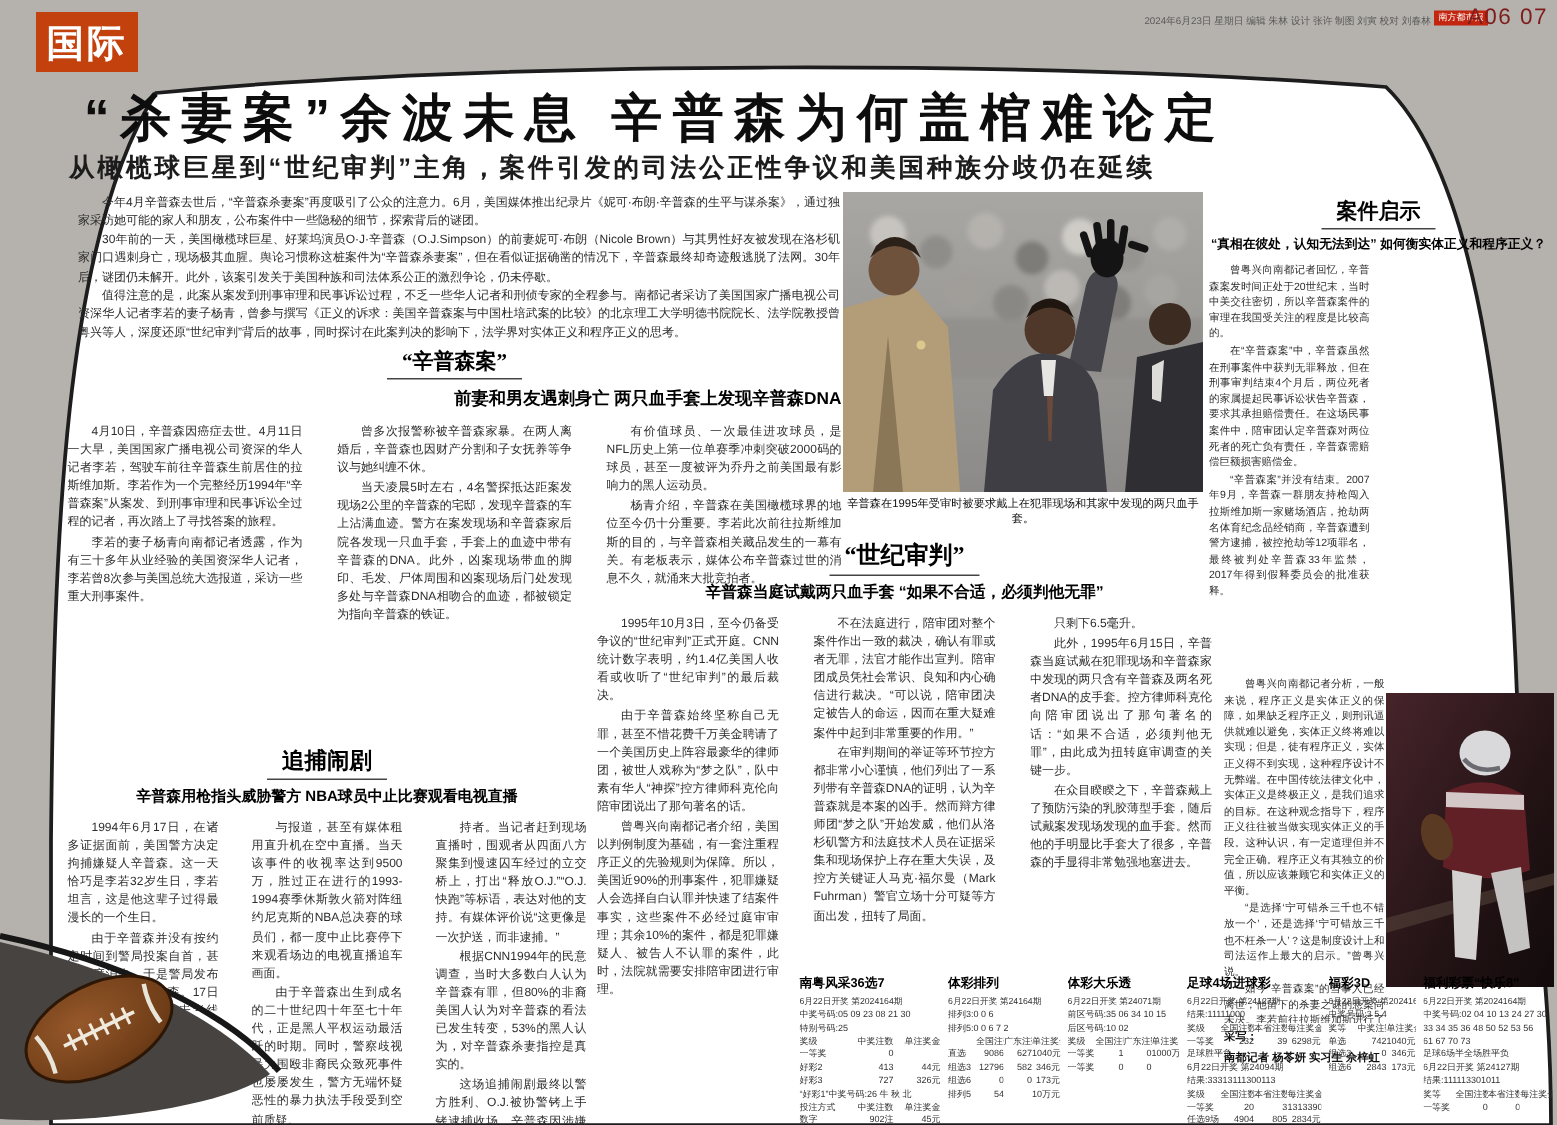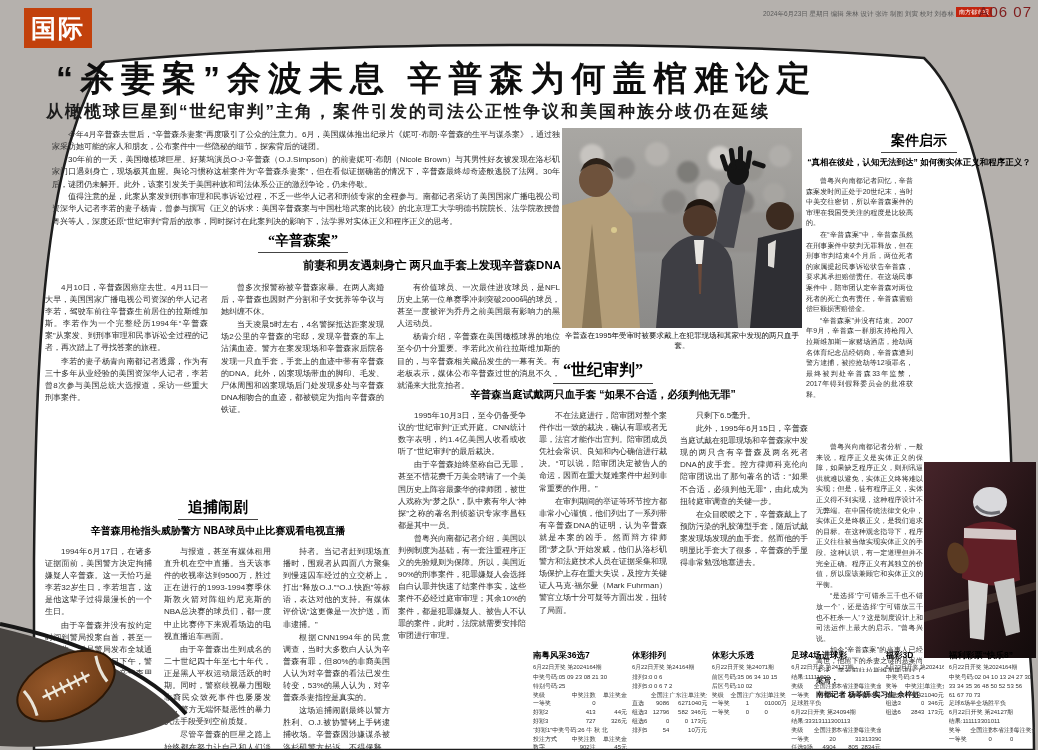--- a/index.html
+++ b/index.html
@@ -23,21 +23,21 @@
   
   .intro{left:52px;top:129px;width:508px;height:100px;overflow:hidden;}
   .intro p{margin:0;text-indent:2em;font-size:8px;line-height:12.4px;text-align:justify;color:#2b2b2b;}
   
   .main-photo{left:562px;top:128px;width:240px;height:200px;overflow:hidden;background:#8d8d8b;}
   .photo-caption{left:558px;top:331px;width:248px;font-size:7.5px;font-weight:400;text-align:center;color:#111;}
   
   .sec-title{text-align:center;font-family:"Liberation Serif","DejaVu Serif",serif;font-weight:700;color:#000;}
   .sec-title span{display:inline-block;border-bottom:1px solid #444;padding:0 10px 2px;}
   .sec-sub{text-align:center;font-weight:700;color:#000;}
-  .cols{display:flex;}
+  .cols{display:flex;gap:10px;}
   .cols .col p{margin:0 0 1px;text-indent:2em;font-size:8px;line-height:12.1px;text-align:justify;color:#2d2d2d;}
   
   .sec-case{left:45px;top:232px;width:516px;}
   .sec-case .sec-title{font-size:14px;}
   .sec-case .sec-sub{font-size:11.5px;margin-top:5px;text-align:right;}
   .sec-case .cols{margin-top:9px;}
   .sec-case .col{width:163px;height:212px;overflow:hidden;}
   .sec-case .col+.col{margin-left:13px;}
   
   .sec-trial{left:398px;top:360px;width:410px;}
@@ -201,21 +201,21 @@
       </div>
   </div>
 </div>
 
 <div class="abs sec-trial">
   <div class="sec-title"><span>“世纪审判”</span></div>
   <div class="sec-sub">辛普森当庭试戴两只血手套 “如果不合适，必须判他无罪”</div>
   <div class="cols">
     <div class="col">
         <p>1995年10月3日，至今仍备受争议的“世纪审判”正式开庭。CNN统计数字表明，约1.4亿美国人收看或收听了“世纪审判”的最后裁决。</p>
-        <p>由于辛普森始终坚称自己无罪，甚至不惜花费千万美金聘请了一个美国历史上阵容最豪华的律师团，被世人戏称为“梦之队”，队中素有华人“神探”之称的著名刑侦鉴识专家李昌钰都是其中一员。</p>
+        <p>由于辛普森始终坚称自己无罪，甚至不惜花费千万美金聘请了一个美国历史上阵容最豪华的律师团，被世人戏称为“梦之队”，队中素有华人“神探”控方律师科克伦向陪审团说出了那句著名的话。</p>
         <p>曾粤兴向南都记者介绍，美国以判例制度为基础，有一套注重程序正义的先验规则为保障。所以，美国近90%的刑事案件，犯罪嫌疑人会选择自白认罪并快速了结案件事实，这些案件不必经过庭审审理；其余10%的案件，都是犯罪嫌疑人、被告人不认罪的案件，此时，法院就需要安排陪审团进行审理。</p>
       </div>
     <div class="col">
         <p>不在法庭进行，陪审团对整个案件作出一致的裁决，确认有罪或者无罪，法官才能作出宣判。陪审团成员凭社会常识、良知和内心确信进行裁决。“可以说，陪审团决定被告人的命运，因而在重大疑难案件中起到非常重要的作用。”</p>
         <p>在审判期间的举证等环节控方都非常小心谨慎，他们列出了一系列带有辛普森DNA的证明，认为辛普森就是本案的凶手。然而辩方律师团“梦之队”开始发威，他们从洛杉矶警方和法庭技术人员在证据采集和现场保护上存在重大失误，及控方关键证人马克·福尔曼（Mark Fuhrman）警官立场十分可疑等方面出发，扭转了局面。</p>
       </div>
     <div class="col">
         <p>只剩下6.5毫升。</p>
         <p>此外，1995年6月15日，辛普森当庭试戴在犯罪现场和辛普森家中发现的两只含有辛普森及两名死者DNA的皮手套。控方律师科克伦向陪审团说出了那句著名的话：“如果不合适，必须判他无罪”，由此成为扭转庭审调查的关键一步。</p>
         <p>在众目睽睽之下，辛普森戴上了预防污染的乳胶薄型手套，随后试戴案发现场发现的血手套。然而他的手明显比手套大了很多，辛普森的手显得非常勉强地塞进去。</p>

